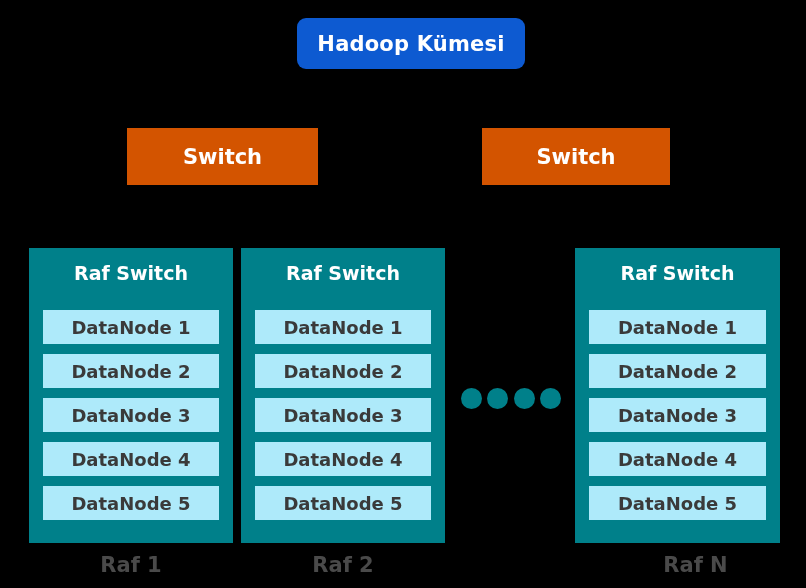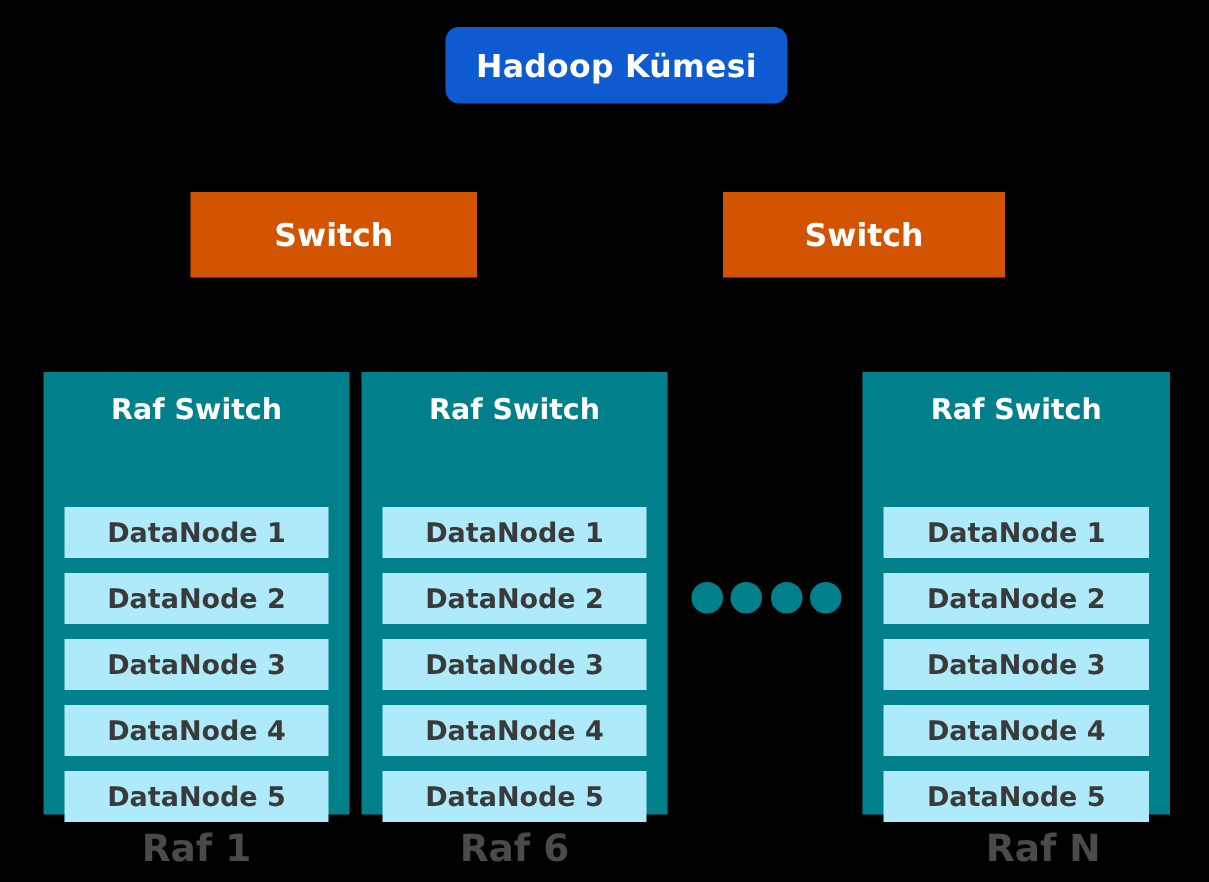--- a/index.html
+++ b/index.html
@@ -62,21 +62,20 @@
 
   
   .rack {
     position: absolute;
     top: 248px;
     height: 295px;
     background: #00808a;
     display: flex;
     flex-direction: column;
     align-items: center;
-    gap: 28px;
   }
   #rack-0 { left: 29px;  width: 204px; }
   #rack-1 { left: 241px; width: 204px; }
   #rack-2 { left: 575px; width: 205px; }
 
   .rack-title {
     color: #ffffff;
     font-size: 19px;
     font-weight: bold;
     margin-top: 14px;
@@ -108,21 +107,21 @@
 
   
   .rack-caption {
     position: absolute;
     top: 548px;
     height: 34px;
     display: flex;
     align-items: center;
     justify-content: center;
     color: #4a4a4a;
-    font-size: 25px;
+    font-size: 21px;
     font-weight: bold;
     white-space: nowrap;
   }
   #caption-0 { left: 29px;  width: 204px; }
   #caption-1 { left: 241px; width: 204px; }
   #caption-2 { left: 593px; width: 205px; }
 
   
   #ellipsis {
     position: absolute;
@@ -239,16 +238,16 @@
   </div>
 
   <div id="ellipsis">
     <span class="dot"></span>
     <span class="dot"></span>
     <span class="dot"></span>
     <span class="dot"></span>
   </div>
 
   <div class="rack-caption" id="caption-0">Raf 1</div>
-  <div class="rack-caption" id="caption-1">Raf 6</div>
+  <div class="rack-caption" id="caption-1">Raf 2</div>
   <div class="rack-caption" id="caption-2">Raf N</div>
 
 </div>
 
 </body></html>

